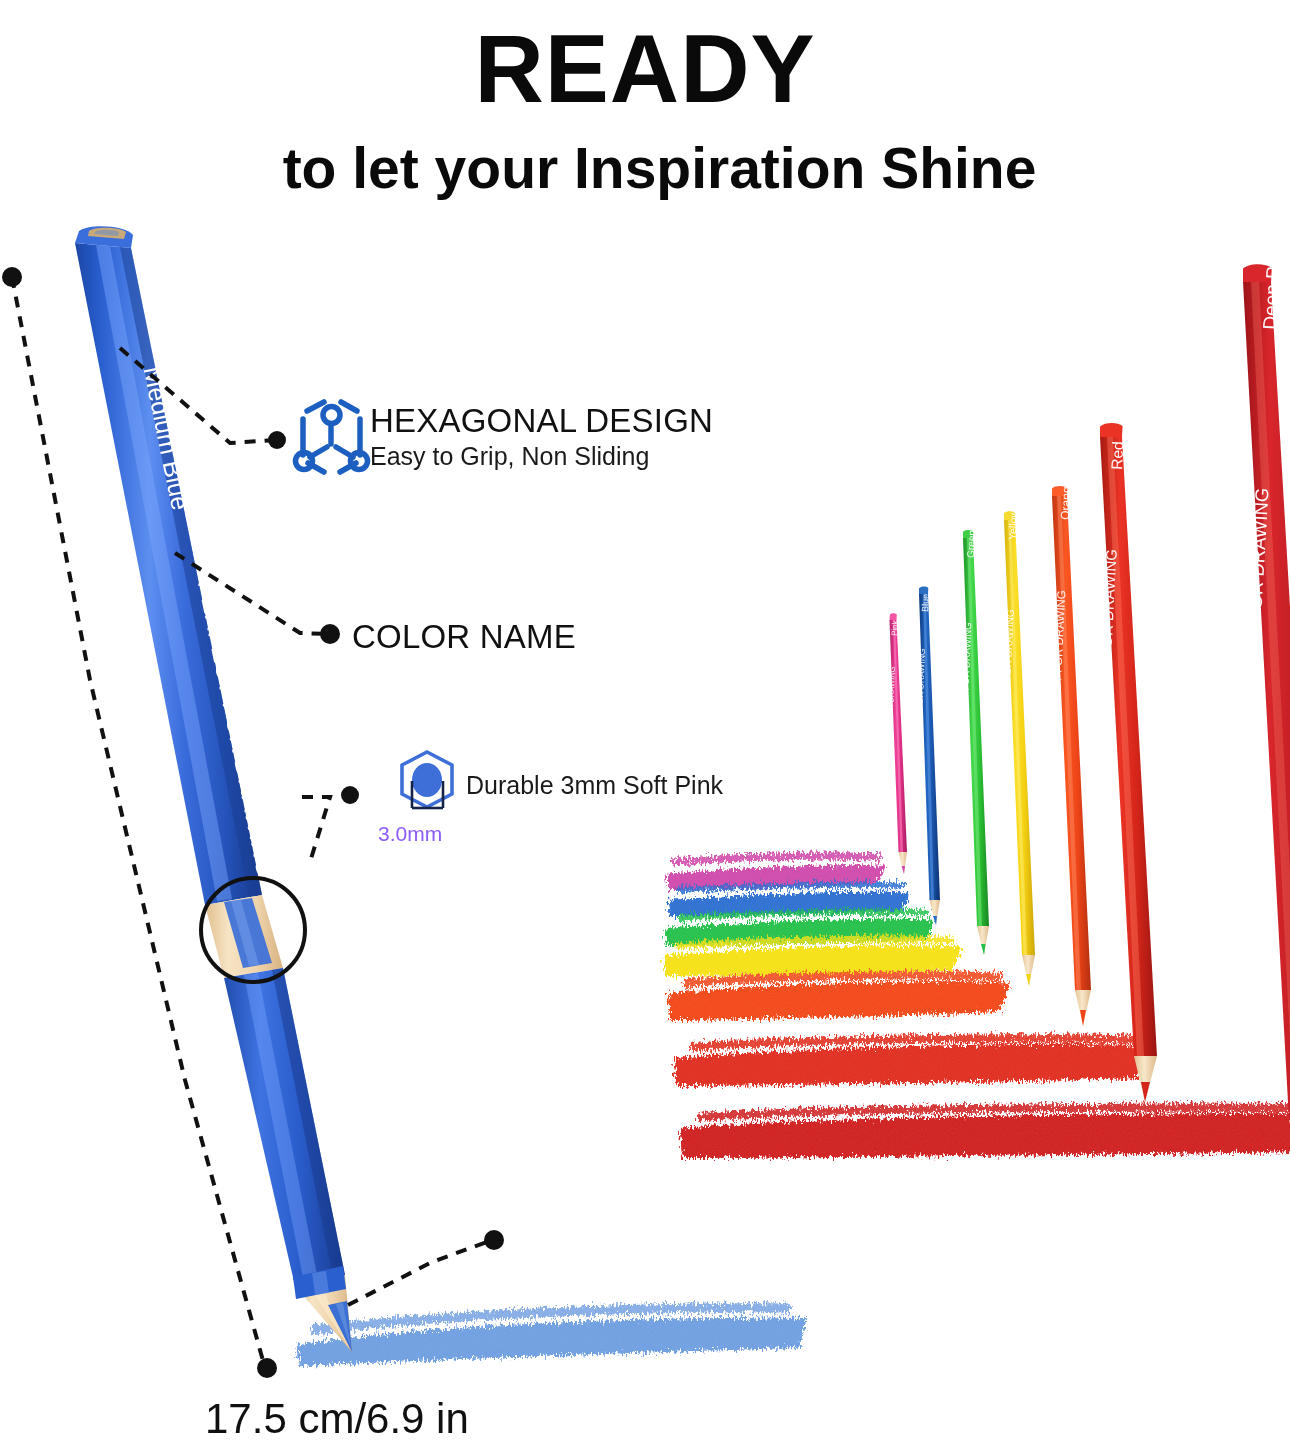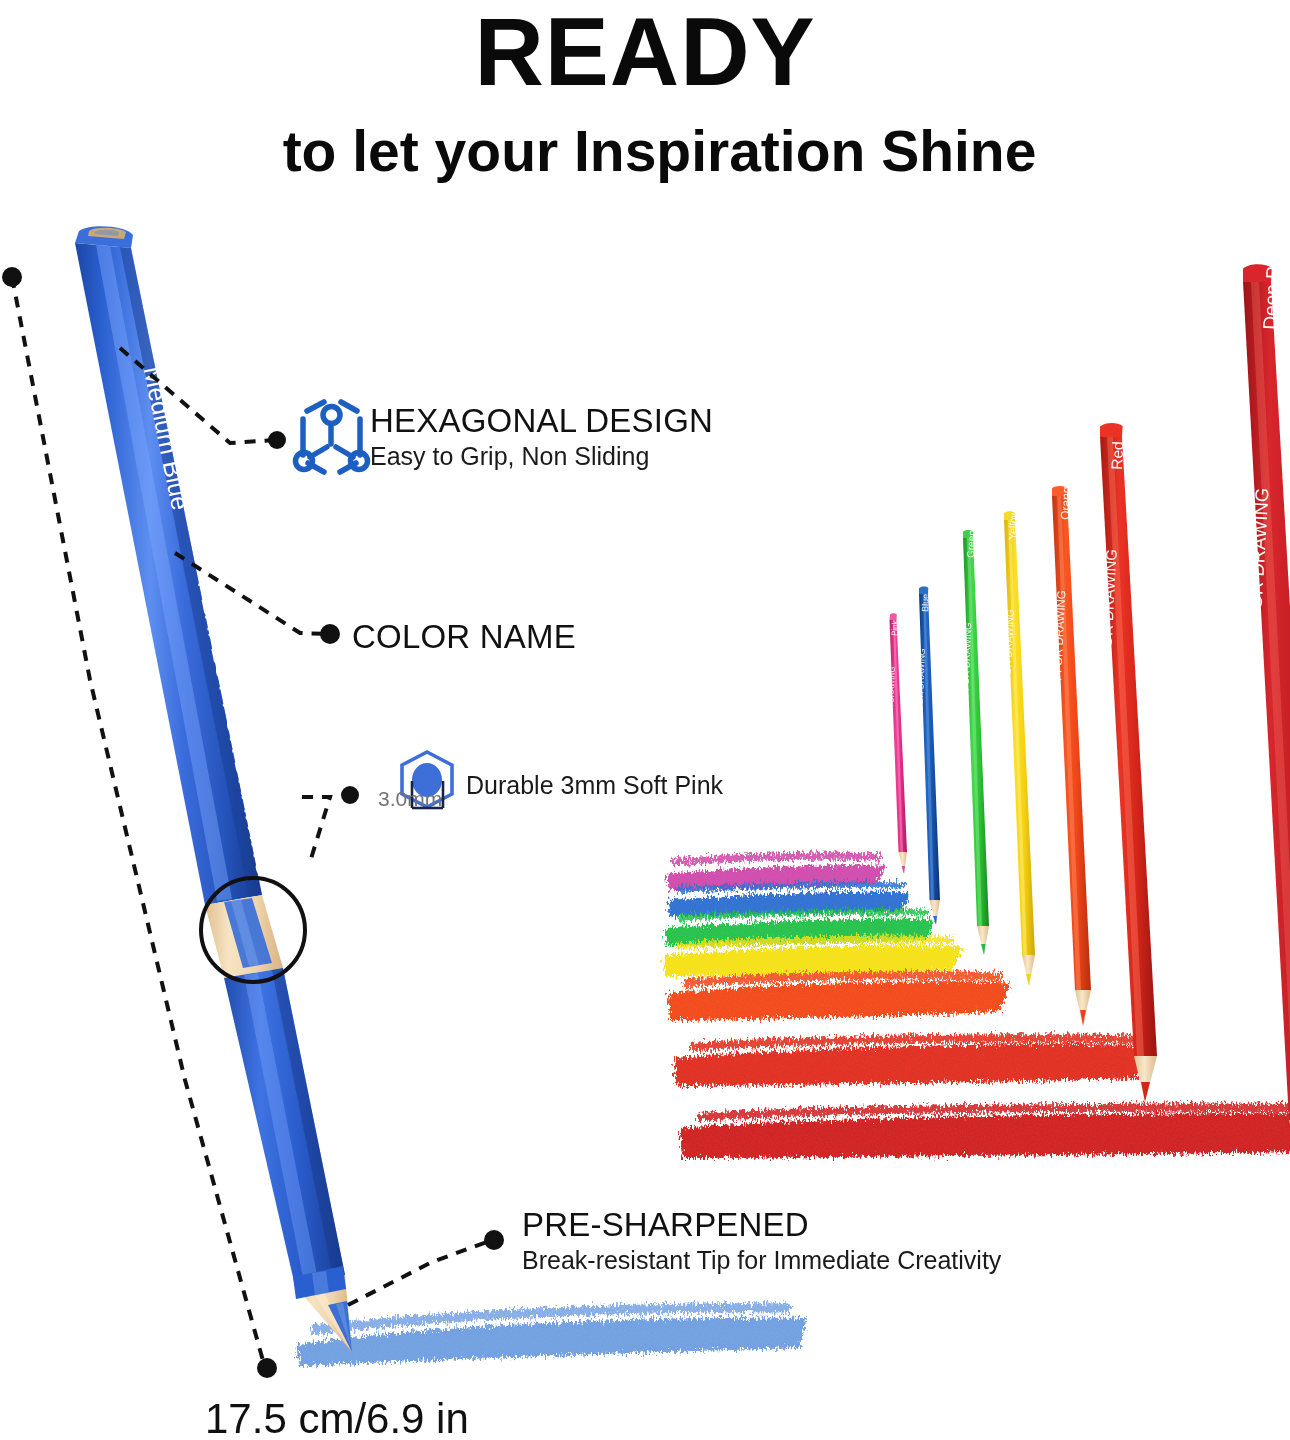--- a/index.html
+++ b/index.html
@@ -27,21 +27,21 @@
     top: 0;
     width: 1290px;
     text-align: center;
   }
   #headline-main {
     font-size: 96px;
     font-weight: 700;
     letter-spacing: 1px;
     line-height: 1.02;
     color: #0a0a0a;
-    margin-top: 3px;
+    margin-top: 20px;
   }
   #headline-sub {
     font-size: 57px;
     font-weight: 700;
     line-height: 1.08;
     color: #0a0a0a;
     margin-top: 20px;
     padding-left: 29px;
   }
 
@@ -84,24 +84,24 @@
     left: 205px;
     top: 1395px;
     font-size: 42px;
     font-weight: 400;
     color: #101010;
     white-space: nowrap;
   }
   #core-size-label {
     position: absolute;
     left: 378px;
-    top: 787px;
+    top: 822px;
     font-size: 21px;
     font-weight: 400;
-    color: #737373;
+    color: #8b5cf6;
     white-space: nowrap;
   }
 </style>
 </head>
 <body>
 
 <div id="stage">
 
   <div id="headline-block">
     <div id="headline-main">READY</div>
@@ -391,21 +391,17 @@
 
   <div class="callout" id="callout-hex">
     <div class="callout-title">HEXAGONAL DESIGN</div>
     <div class="callout-sub">Easy to Grip, Non Sliding</div>
   </div>
 
   <div class="callout" id="callout-strength">
     <div class="callout-sub">Durable 3mm Soft Pink</div>
   </div>
 
-  <div class="callout" id="callout-presharp">
-    <div class="callout-title">PRE-SHARPENED</div>
-    <div class="callout-sub">Break-resistant Tip for Immediate Creativity</div>
-  </div>
 
   <div id="core-size-label">3.0mm</div>
   <div id="length-label">17.5 cm/6.9 in</div>
 
 </div>
 
 </body></html>

